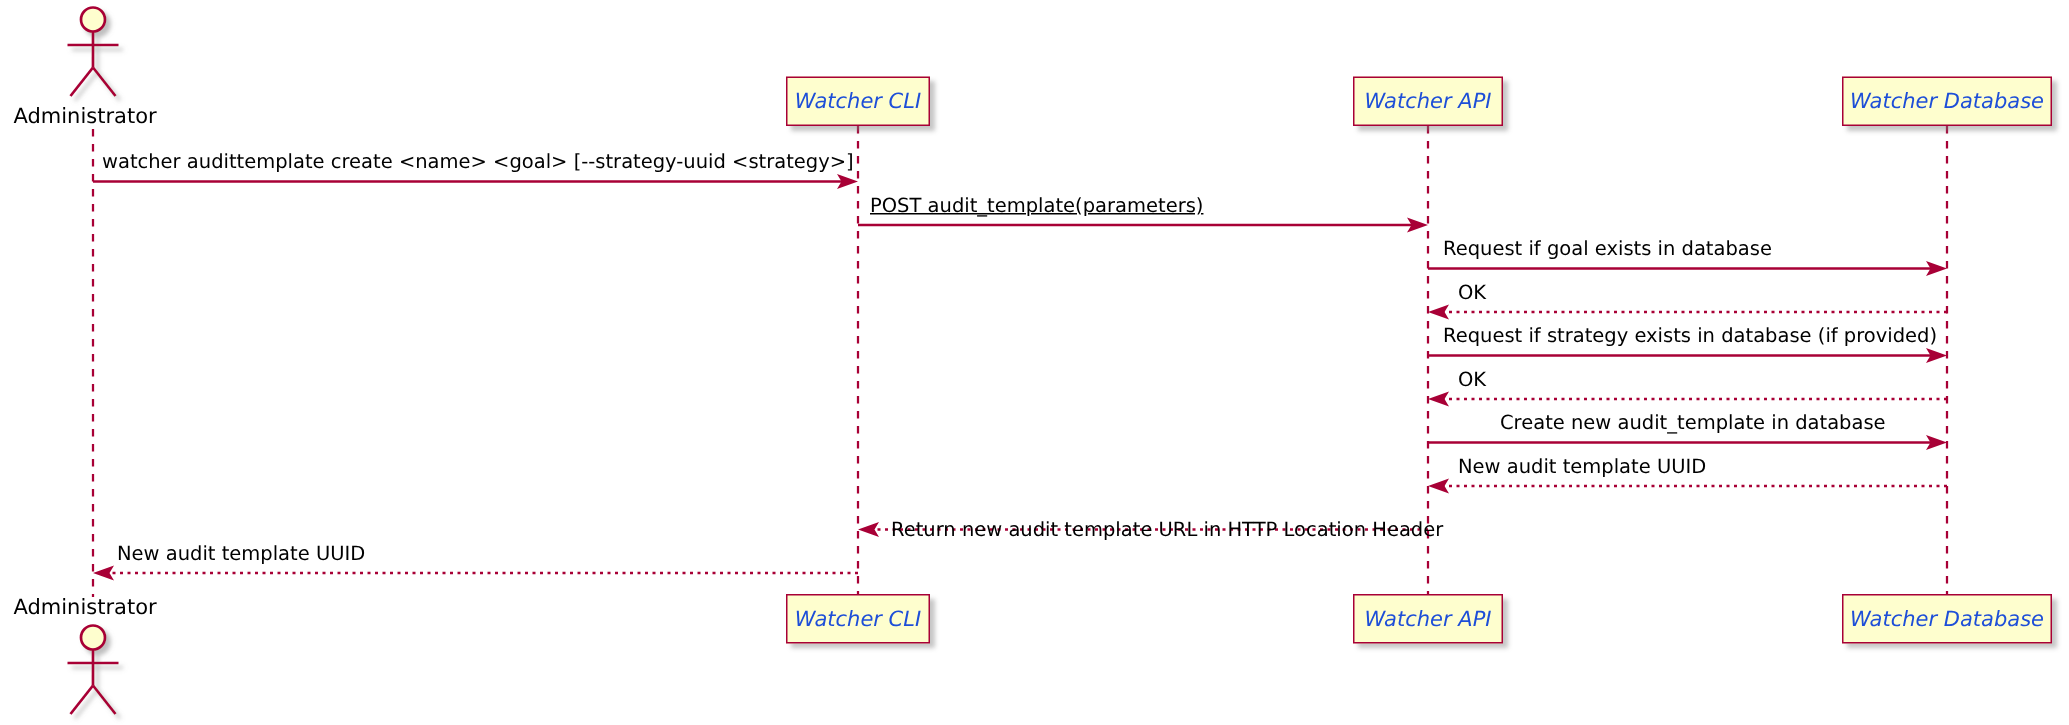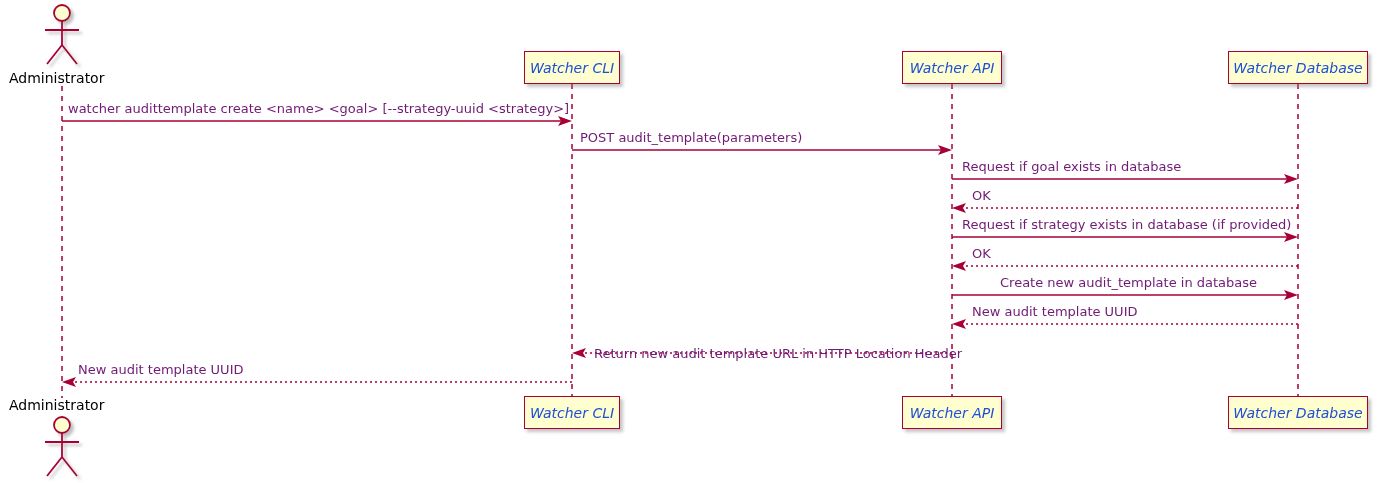--- a/index.html
+++ b/index.html
@@ -43,21 +43,21 @@
     position: absolute;
     font-family: "DejaVu Sans", sans-serif;
     font-size: 14px;
     color: #000000;
     white-space: nowrap;
   }
   .msg-label {
     position: absolute;
     font-family: "DejaVu Sans", sans-serif;
     font-size: 13px;
-    color: #701a75;
+    color: #000000;
     white-space: nowrap;
   }
 </style>
 </head>
 <body>
 
 <div id="diagram">
 
   <svg id="svg-layer" viewBox="0 0 1379 483" xmlns="http://www.w3.org/2000/svg">
     <defs>
@@ -167,21 +167,21 @@
   <div class="participant-box" style="left:902px; top:396px; width:100px; height:33px;">
     <span class="participant-label">Watcher API</span>
   </div>
 
   <div class="participant-box" style="left:1228px; top:396px; width:140px; height:33px;">
     <span class="participant-label">Watcher Database</span>
   </div>
 
   <div class="msg-label" style="left:68px; top:101px;">watcher audittemplate create &lt;name&gt; &lt;goal&gt; [--strategy-uuid &lt;strategy&gt;]</div>
 
-  <div class="msg-label" style="left:580px; top:130px;">POST audit_template(parameters)</div>
+  <div class="msg-label" style="left:580px; top:130px;text-decoration:underline;">POST audit_template(parameters)</div>
 
   <div class="msg-label" style="left:962px; top:159px;text-align:right;">Request if goal exists in database</div>
 
   <div class="msg-label" style="left:972px; top:188px;">OK</div>
 
   <div class="msg-label" style="left:962px; top:217px;">Request if strategy exists in database (if provided)</div>
 
   <div class="msg-label" style="left:972px; top:246px;">OK</div>
 
   <div class="msg-label" style="left:1000px; top:275px;">Create new audit_template in database</div>

